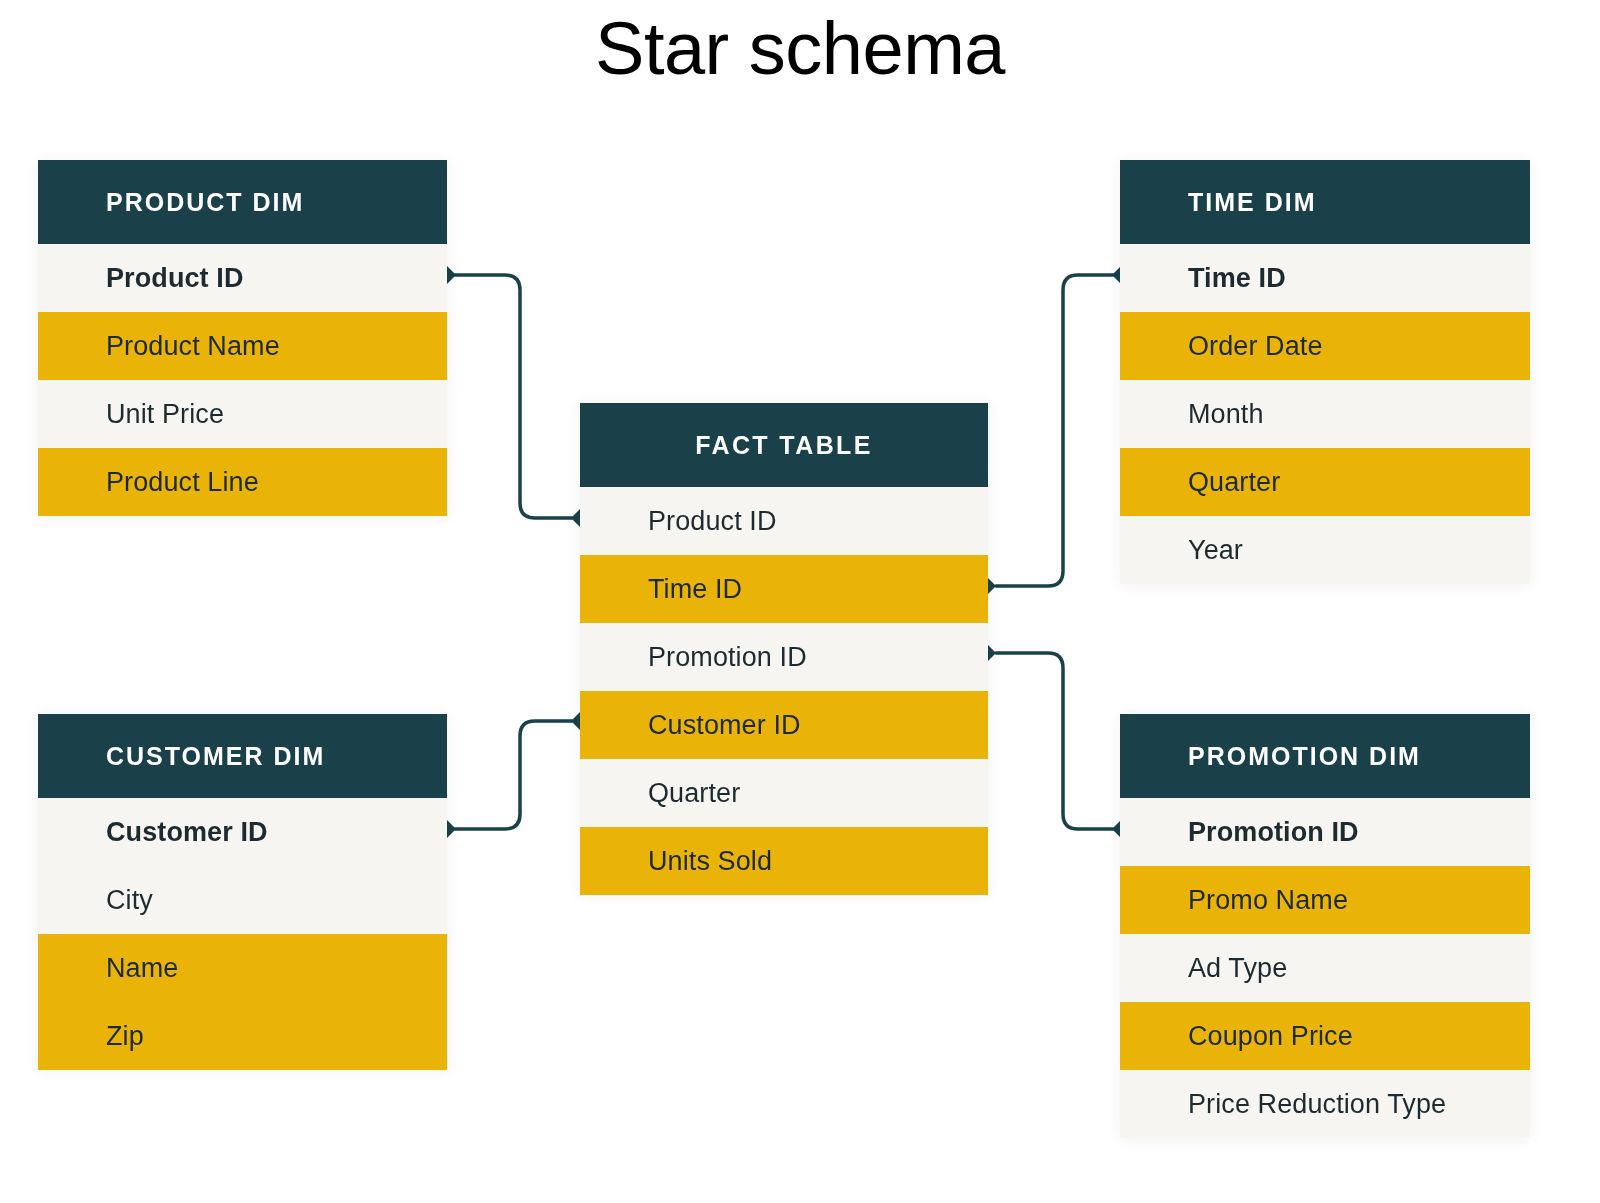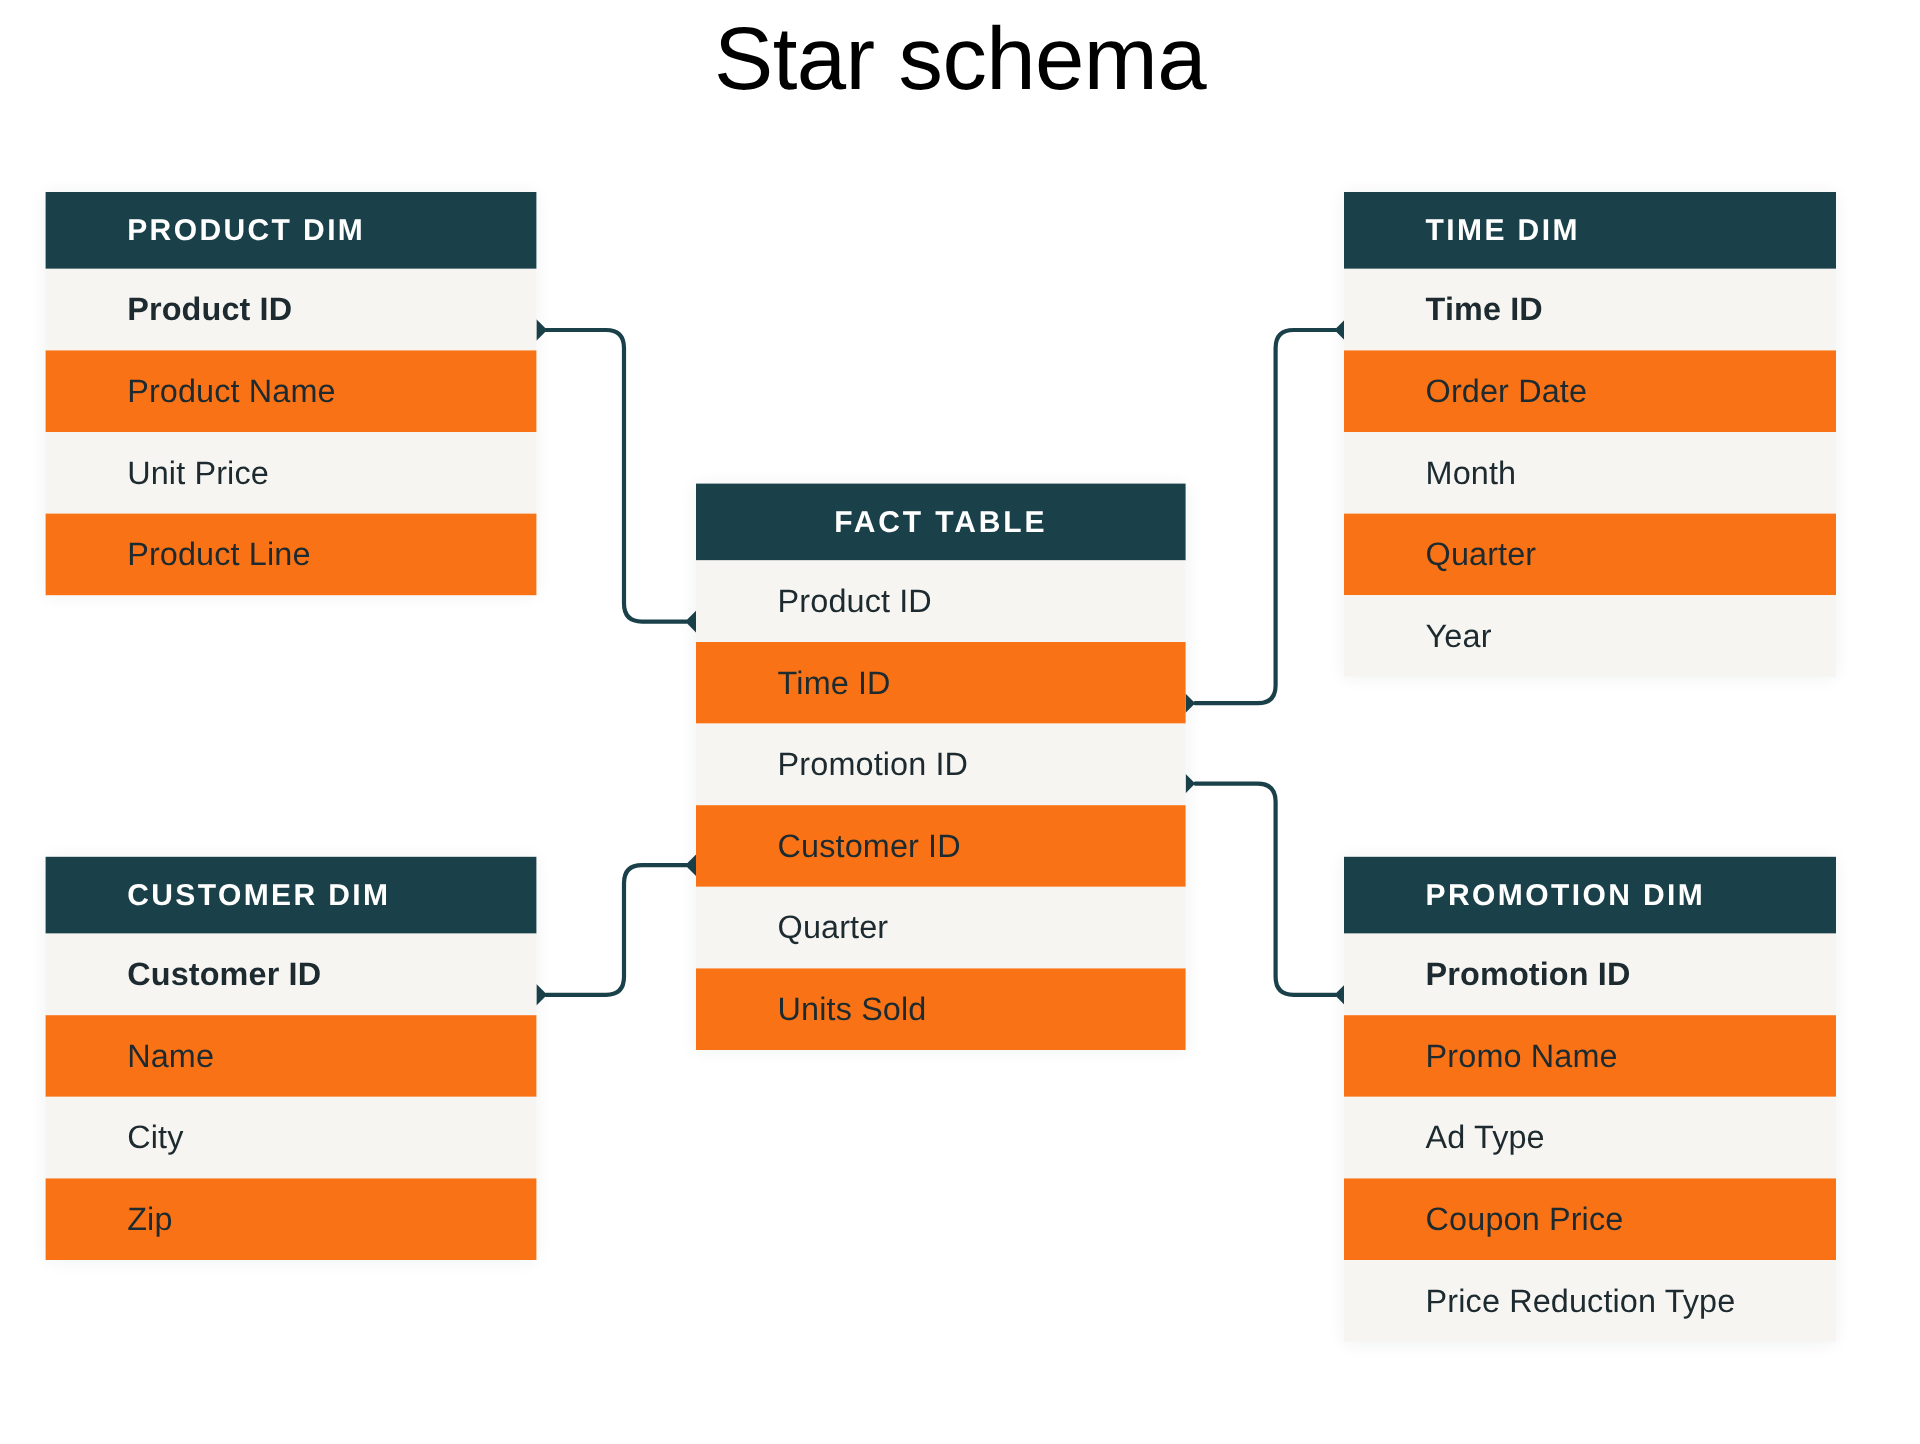--- a/index.html
+++ b/index.html
@@ -50,40 +50,40 @@
     background: #ffffff;
     box-shadow: 0 1px 14px rgba(30, 45, 52, 0.07);
   }
   .entity-header {
     box-sizing: border-box;
     background: #1a4049;
     color: #ffffff;
     font-size: 25px;
     font-weight: 700;
     letter-spacing: 2.0px;
-    height: 64px;
+    height: 84px;
     display: flex;
     align-items: center;
     padding: 0 0 0 68px;
   }
   .entity-header.center {
     justify-content: center;
     padding: 0;
     letter-spacing: 2.4px;
   }
   .field-row {
     box-sizing: border-box;
     height: 68px;
     display: flex;
     align-items: center;
     padding-left: 68px;
     font-size: 27px;
     color: #1d2b30;
     font-weight: 400;
-    background: #f97316;
+    background: #eab308;
     letter-spacing: 0.1px;
   }
   .field-row.alt {
     background: #f7f5f1;
   }
   .field-row.key {
     font-weight: 700;
   }
 </style>
 </head>
@@ -142,22 +142,22 @@
     <div class="field-row">Time ID</div>
     <div class="field-row alt">Promotion ID</div>
     <div class="field-row">Customer ID</div>
     <div class="field-row alt">Quarter</div>
     <div class="field-row">Units Sold</div>
   </div>
 
   <div class="entity" style="left:38px; top:714px; width:409px;">
     <div class="entity-header">CUSTOMER DIM</div>
     <div class="field-row alt key">Customer ID</div>
+    <div class="field-row alt">City</div>
     <div class="field-row">Name</div>
-    <div class="field-row alt">City</div>
     <div class="field-row">Zip</div>
   </div>
 
   <div class="entity" style="left:1120px; top:714px; width:410px;">
     <div class="entity-header">PROMOTION DIM</div>
     <div class="field-row alt key">Promotion ID</div>
     <div class="field-row">Promo Name</div>
     <div class="field-row alt">Ad Type</div>
     <div class="field-row">Coupon Price</div>
     <div class="field-row alt">Price Reduction Type</div>

